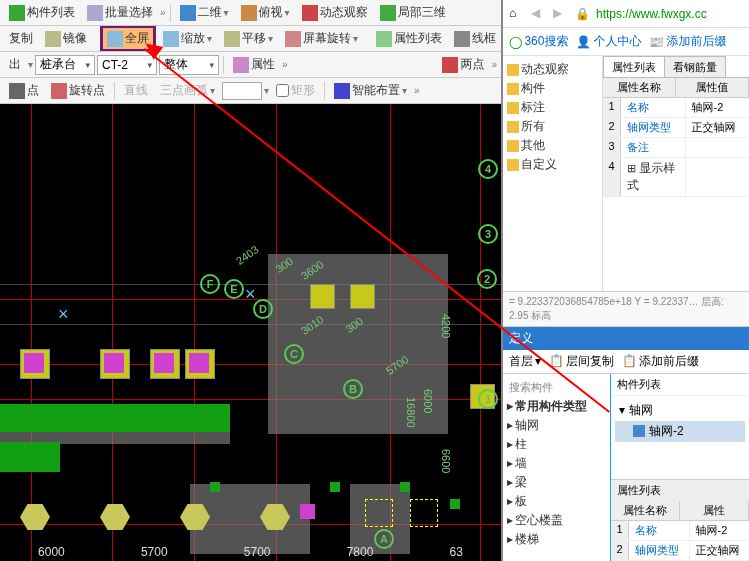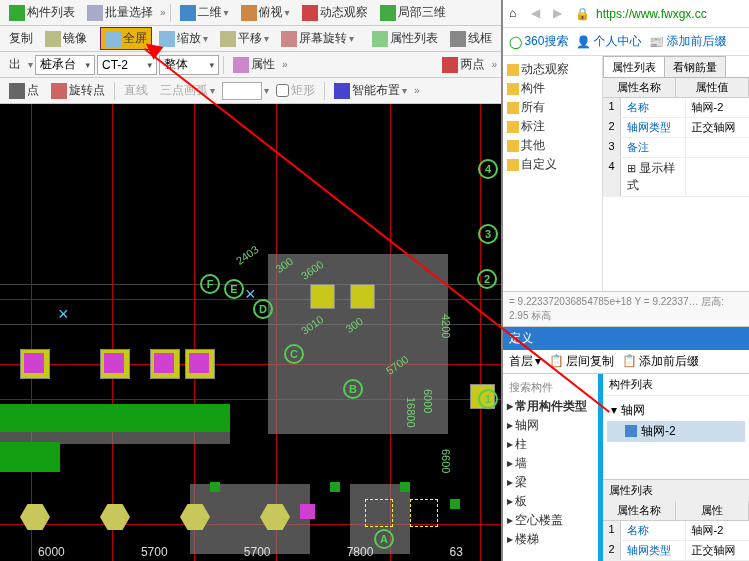--- a/index.html
+++ b/index.html
@@ -2,21 +2,21 @@
 <html><head>
 <meta charset="utf-8">
 <style>
 *{margin:0;padding:0;box-sizing:border-box;font-family:"Microsoft YaHei",SimSun,Arial,sans-serif;font-size:12px}
 body{width:749px;height:561px;overflow:hidden;background:#f0f0f0;position:relative}
 .app{display:flex;width:100%;height:100%}
 .left-panel{width:503px;height:100%;display:flex;flex-direction:column;border-right:2px solid #888}
 .right-panel{flex:1;height:100%;display:flex;flex-direction:column;background:#fff}
 .toolbar{background:#f5f5f5;border-bottom:1px solid #ccc;padding:2px 4px;display:flex;align-items:center;gap:2px;flex-wrap:nowrap;overflow:hidden;height:26px}
 .tb-btn{display:inline-flex;align-items:center;gap:2px;padding:2px 4px;border:1px solid transparent;cursor:pointer;white-space:nowrap;color:#333}
-.tb-btn.active{border:1px solid #701a75;background:#eab308}
+.tb-btn.active{border:3px solid #701a75;background:#fdba74}
 .tb-icon{width:16px;height:16px;display:inline-block}
 .tb-sep{width:1px;height:18px;background:#ccc;margin:0 2px}
 .dd{font-size:10px;color:#777}
 .tb-dropdown{display:inline-flex;align-items:center;border:1px solid #aaa;background:#fff;padding:1px 4px;height:20px;min-width:60px}
 .tb-dropdown .arrow{margin-left:auto;font-size:9px;color:#555}
 .color-swatch{width:40px;height:18px;border:1px solid #aaa;background:#fff;display:inline-flex}
 .canvas{flex:1;background:#000;position:relative;overflow:hidden}
 .grid-v{position:absolute;top:0;bottom:0;width:1px;background:#b00}
 .grid-h{position:absolute;left:0;right:0;height:1px;background:#b00}
 .dark-h{position:absolute;left:0;right:0;height:1px;background:#444}
@@ -52,21 +52,21 @@
 .prop-row{display:flex;border-bottom:1px solid #eee}
 .prop-row .num{width:18px;text-align:center;background:#eee;border-right:1px solid #ccc;font-size:11px;padding:2px}
 .prop-row .k{flex:1;padding:2px 6px;color:#06c;font-size:11px;border-right:1px solid #eee;cursor:pointer}
 .prop-row .v{flex:1;padding:2px 6px;font-size:11px}
 .status-line{border-top:1px solid #ccc;border-bottom:1px solid #ccc;padding:3px 6px;color:#888;font-size:10px;background:#f8f8f8}
 .mid-split{display:flex;flex:1;overflow:hidden}
 .def-header{background:#2a7bd0;color:#fff;padding:3px 6px;font-size:12px}
 .def-toolbar{display:flex;gap:8px;padding:3px 6px;border-bottom:1px solid #ccc;font-size:11px}
 .def-toolbar span{cursor:pointer;display:inline-flex;align-items:center;gap:2px}
 .def-body{display:flex;flex:1;overflow:hidden}
-.def-left{width:100px;border-right:5px solid #0ea5e9;padding:4px;overflow:hidden}
+.def-left{width:108px;border-right:1px solid #0ea5e9;padding:4px;overflow:hidden}
 .def-right{flex:1;display:flex;flex-direction:column}
 .def-toolbar2{padding:3px 6px;border-bottom:1px solid #ccc;font-size:11px;display:flex;gap:10px}
 .comp-list{padding:4px}
 .comp-item{padding:2px 4px;display:flex;align-items:center;gap:4px;cursor:pointer}
 .comp-item.sel{background:#cde}
 .small-icon{width:12px;height:12px;display:inline-block;background:#888}
 .bottom-props{border-top:1px solid #ccc}
 .hex{position:absolute;width:30px;height:26px;background:#c8c85a;clip-path:polygon(25% 0,75% 0,100% 50%,75% 100%,25% 100%,0 50%)}
 .tiny-sq{position:absolute;width:10px;height:10px;background:#1aa01a}
 </style>
@@ -324,25 +324,25 @@
         <div class="tree-item">
             <span class="tree-icon"></span>
             <span>动态观察</span>
           </div>
         <div class="tree-item">
             <span class="tree-icon"></span>
             <span>构件</span>
           </div>
         <div class="tree-item">
             <span class="tree-icon"></span>
+            <span>标注</span>
+          </div>
+        <div class="tree-item">
+            <span class="tree-icon"></span>
             <span>所有</span>
-          </div>
-        <div class="tree-item">
-            <span class="tree-icon"></span>
-            <span>标注</span>
           </div>
         <div class="tree-item">
             <span class="tree-icon"></span>
             <span>其他</span>
           </div>
         <div class="tree-item">
             <span class="tree-icon"></span>
             <span>自定义</span>
           </div>
       </div>

